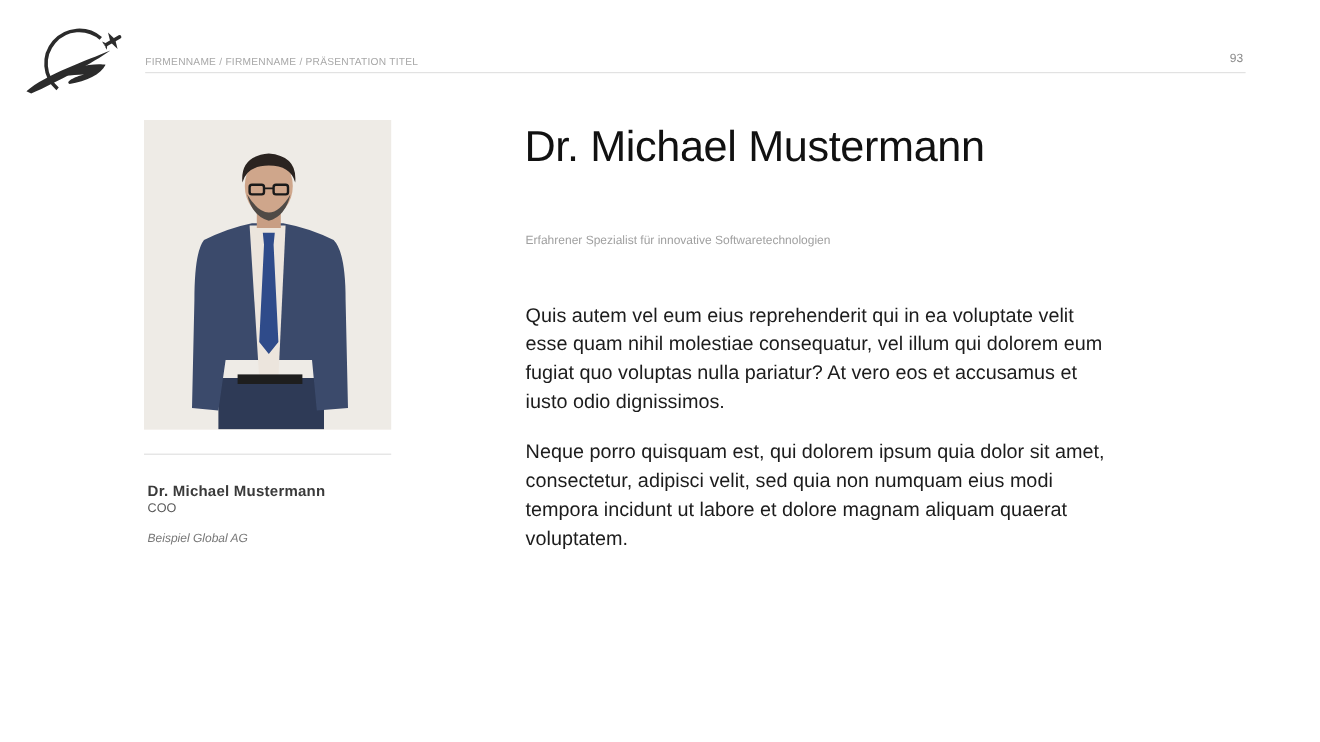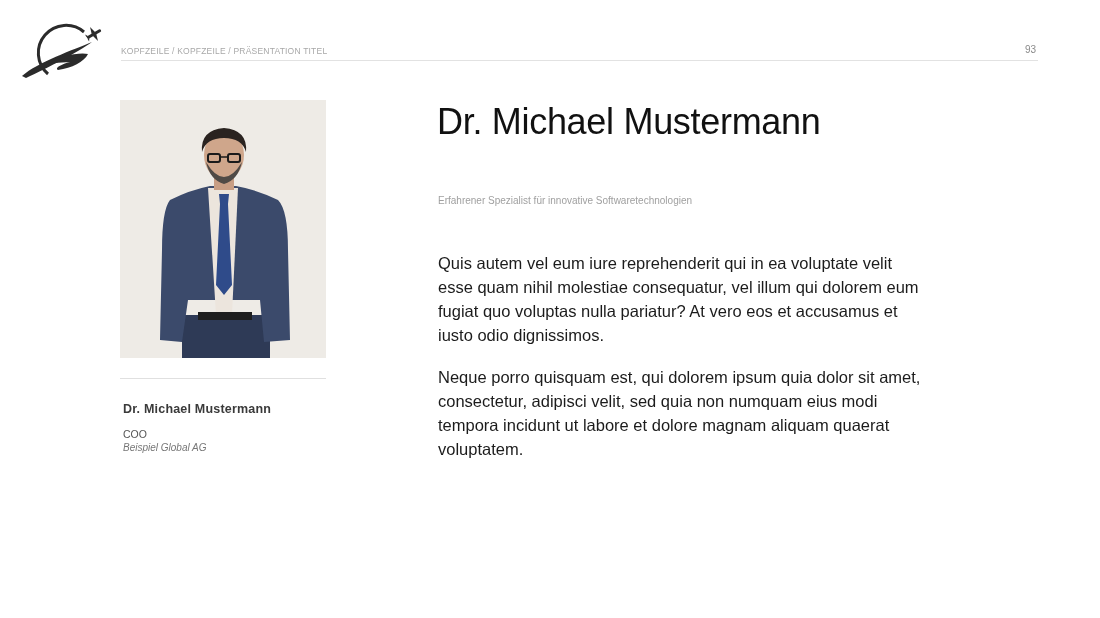--- a/index.html
+++ b/index.html
@@ -10,22 +10,22 @@
     .logo { position: absolute; left: 18px; top: 22px; width: 88px; height: 60px; }
     .header-line { position: absolute; left: 121px; top: 60px; width: 917px; height: 1px; background: #e2e2e2; }
     .header-text { position: absolute; left: 121px; top: 46px; font-size: 8.5px; color: #a8a8a8; letter-spacing: 0.2px; }
     .page-num { position: absolute; right: 64px; top: 44px; font-size: 10px; color: #8a8a8a; }
 
     .photo { position: absolute; left: 120px; top: 100px; width: 206px; height: 258px; background: #eeebe6; overflow: hidden; }
     .photo svg { width: 100%; height: 100%; display: block; }
     .divider { position: absolute; left: 120px; top: 378px; width: 206px; height: 1px; background: #e0e0e0; }
     .caption { position: absolute; left: 123px; top: 402px; }
     .caption-name { font-size: 12.5px; font-weight: bold; color: #3a3a3a; letter-spacing: 0.2px; }
-    .caption-role { font-size: 10.5px; color: #555; margin-top: 12px; }
-    .caption-company { font-size: 10px; color: #777; font-style: italic; margin-top: 2px; }
+    .caption-role { font-size: 10.5px; color: #555; margin-top: 2px; }
+    .caption-company { font-size: 10px; color: #777; font-style: italic; margin-top: 14px; }
 
     .title { position: absolute; left: 437px; top: 101px; font-size: 36px; font-weight: normal; color: #111; margin: 0; letter-spacing: -0.3px; }
     .subtitle { position: absolute; left: 438px; top: 195px; font-size: 10px; font-weight: normal; color: #a0a0a0; }
     .body { position: absolute; left: 438px; top: 251px; width: 490px; font-size: 16.5px; line-height: 24px; color: #1c1c1c; }
     .body p { margin: 0 0 18px 0; }
   </style>
 </head>
 <body>
 
 <div class="logo">
@@ -35,21 +35,21 @@
     <path d="M28 40 C 40 34, 62 30, 70 32 C 66 40, 54 46, 40 48 C 36 46, 44 42, 52 40 C 44 40, 36 42, 28 40 Z" fill="#2b2b2b"></path>
     <g transform="translate(76,12) rotate(-30)" fill="#2b2b2b">
       <rect x="-8" y="-1.5" width="16" height="3" rx="1.5"></rect>
       <polygon points="-2,-1 2,-1 0,-8"></polygon>
       <polygon points="-2,1 2,1 0,8"></polygon>
       <polygon points="-8,-1 -6,-1 -8,-4"></polygon>
       <polygon points="-8,1 -6,1 -8,4"></polygon>
     </g>
   </svg>
 </div>
-<div class="header-text">KOPFZEILE / KOPFZEILE / PRÄSENTATION TITEL</div>
+<div class="header-text">FIRMENNAME / FIRMENNAME / PRÄSENTATION TITEL</div>
 <div class="page-num">93</div>
 <div class="header-line"></div>
 
 <div class="photo">
   <svg viewBox="0 0 206 258" preserveAspectRatio="none">
     <rect width="206" height="258" fill="#eeebe6"></rect>
 
     <rect x="62" y="215" width="88" height="43" fill="#2e3a56"></rect>
 
     <path d="M50 100 Q70 90 90 86 L116 86 Q138 90 158 100 Q168 110 168 150 L170 240 L144 242 L140 200 L68 200 L62 242 L40 240 L42 150 Q42 110 50 100 Z" fill="#3b4a6b"></path>
@@ -76,15 +76,15 @@
 <div class="divider"></div>
 <div class="caption">
   <div class="caption-name">Dr. Michael Mustermann</div>
   <div class="caption-role">COO</div>
   <div class="caption-company">Beispiel Global AG</div>
 </div>
 
 <h1 class="title">Dr. Michael Mustermann</h1>
 <div class="subtitle">Erfahrener Spezialist für innovative Softwaretechnologien</div>
 <div class="body">
-  <p>Quis autem vel eum iure reprehenderit qui in ea voluptate velit esse quam nihil molestiae consequatur, vel illum qui dolorem eum fugiat quo voluptas nulla pariatur? At vero eos et accusamus et iusto odio dignissimos.</p>
+  <p>Quis autem vel eum eius reprehenderit qui in ea voluptate velit esse quam nihil molestiae consequatur, vel illum qui dolorem eum fugiat quo voluptas nulla pariatur? At vero eos et accusamus et iusto odio dignissimos.</p>
   <p>Neque porro quisquam est, qui dolorem ipsum quia dolor sit amet, consectetur, adipisci velit, sed quia non numquam eius modi tempora incidunt ut labore et dolore magnam aliquam quaerat voluptatem.</p>
 </div>
 
 </body></html>

